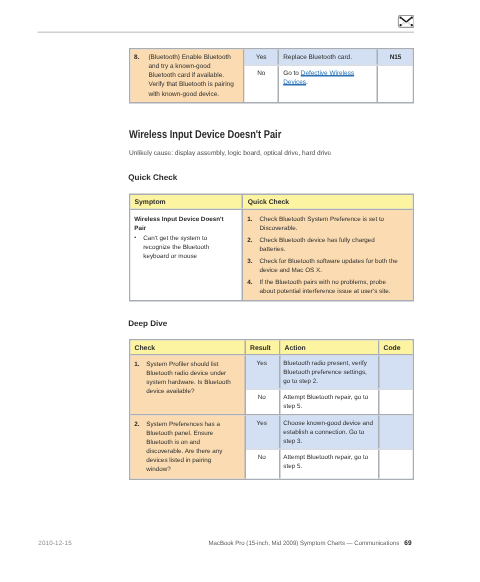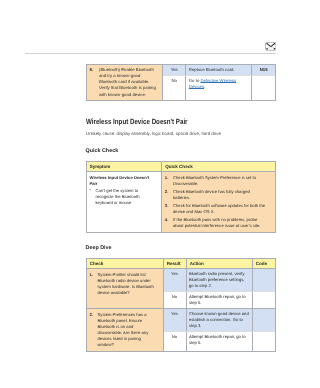--- a/index.html
+++ b/index.html
@@ -1,19 +1,19 @@
 <!DOCTYPE html>
 <html><head>
 <meta charset="utf-8">
 <style>
   html,body{margin:0;padding:0;}
   body{width:300px;height:388px;background:#ffffff;
        font-family:"Liberation Sans",sans-serif;color:#2b2b2b;overflow:hidden;
        -webkit-font-smoothing:antialiased;text-rendering:geometricPrecision;}
-  .page{position:relative;width:300px;height:300px;margin-top:32px;}
+  .page{position:relative;width:300px;height:300px;}
 
   
   .rule{position:absolute;left:24.6px;top:20.6px;width:251.4px;height:1.1px;background:#d0d0d0;}
   .mail-icon{position:absolute;left:264.8px;top:10.1px;width:11.6px;height:8.6px;}
 
   
   .tbl-top{position:absolute;left:86px;top:32px;width:190px;font-size:4.3px;}
   .tbl-top .gcol-check{width:76px;}
   .tbl-top .gc-result{width:23.4px;flex:none;}
   .tbl-top .gc-action{width:66px;flex:none;}

